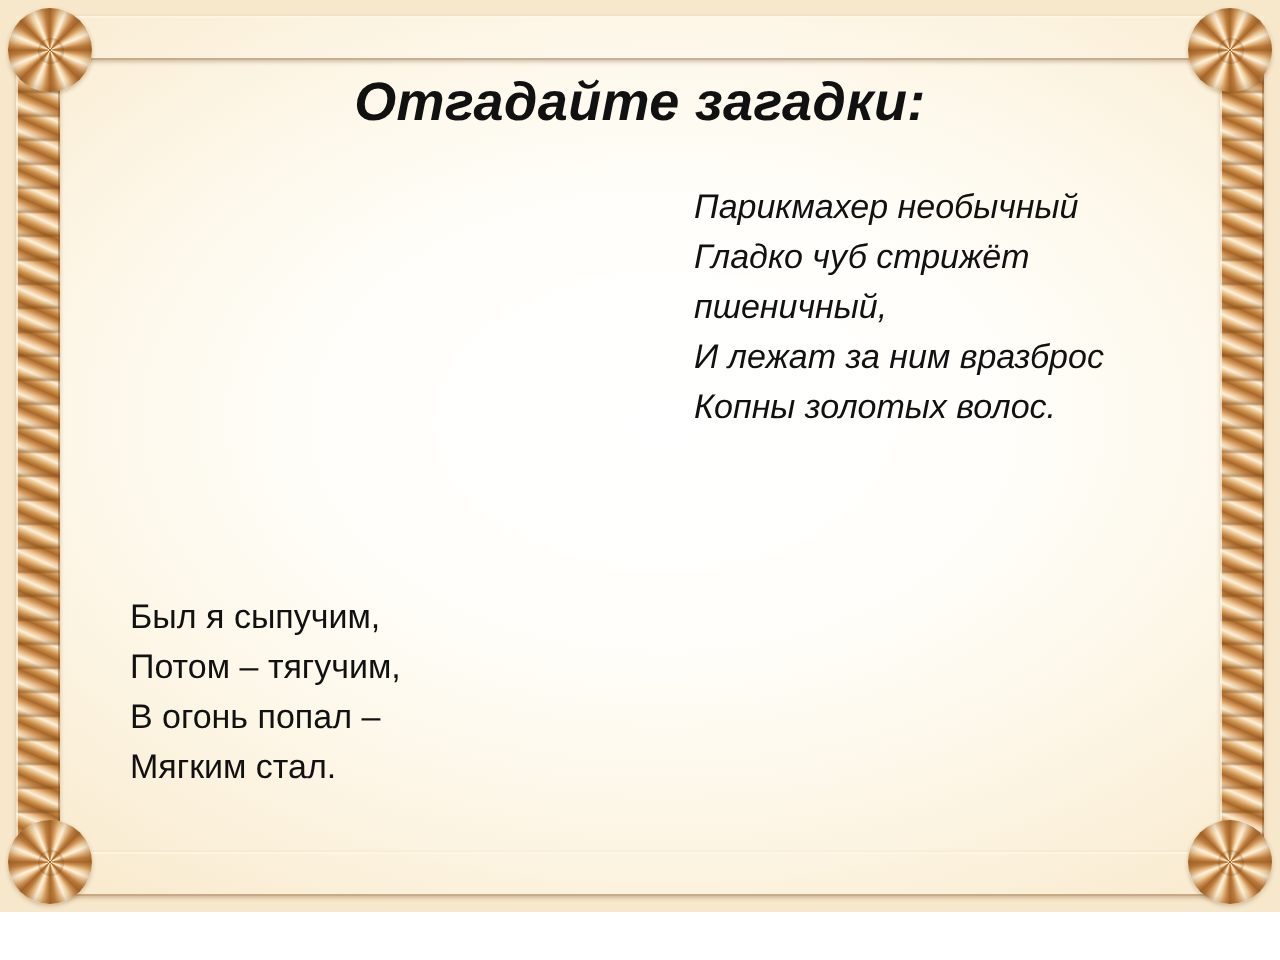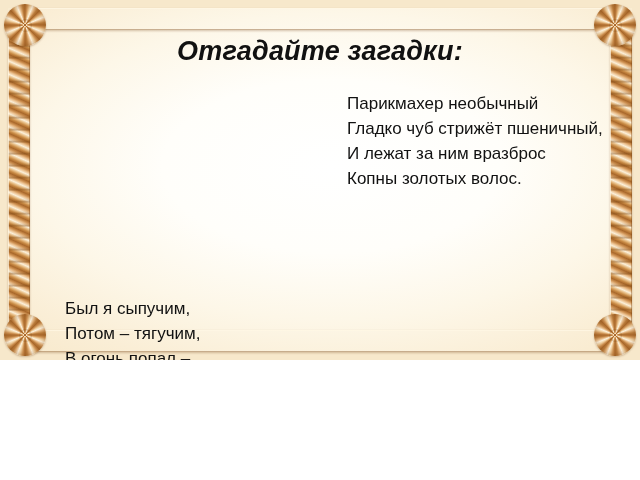--- a/index.html
+++ b/index.html
@@ -11,21 +11,21 @@
     width: 640px;
     height: 480px;
     overflow: hidden;
     font-family: "Liberation Sans", "DejaVu Sans", sans-serif;
   }
 
   
   #slide {
     position: relative;
     width: 640px;
-    height: 360px;
+    height: 456px;
     box-sizing: border-box;
     background:
       radial-gradient(ellipse 78% 72% at 52% 46%,
         #ffffff 0%,
         #fffdf7 36%,
         #fdf6e4 62%,
         #f9ecd2 82%,
         #f6e6c6 100%);
     overflow: hidden;
   }
@@ -211,20 +211,21 @@
     font-size: 17.5px;
     line-height: 25.5px;
   }
 
   #riddle-2 {
     left: 347px;
     top: 91px;
     width: 258px;
     font-size: 17px;
     line-height: 25px;
+    font-style: italic;
   }
 
   #riddle-3 {
     left: 65px;
     top: 296px;
     width: 250px;
     font-size: 17px;
     line-height: 25px;
   }
 </style>
@@ -251,16 +252,16 @@
 
 
     <div class="riddle" id="riddle-2">Парикмахер необычный
 Гладко чуб стрижёт пшеничный,
 И лежат за ним вразброс
 Копны золотых волос.</div>
 
     <div class="riddle" id="riddle-3">Был я сыпучим,
 Потом – тягучим,
 В огонь попал –
-Мягким лежат.</div>
+Мягким стал.</div>
 
   </div>
 </div>
 
 </body></html>

